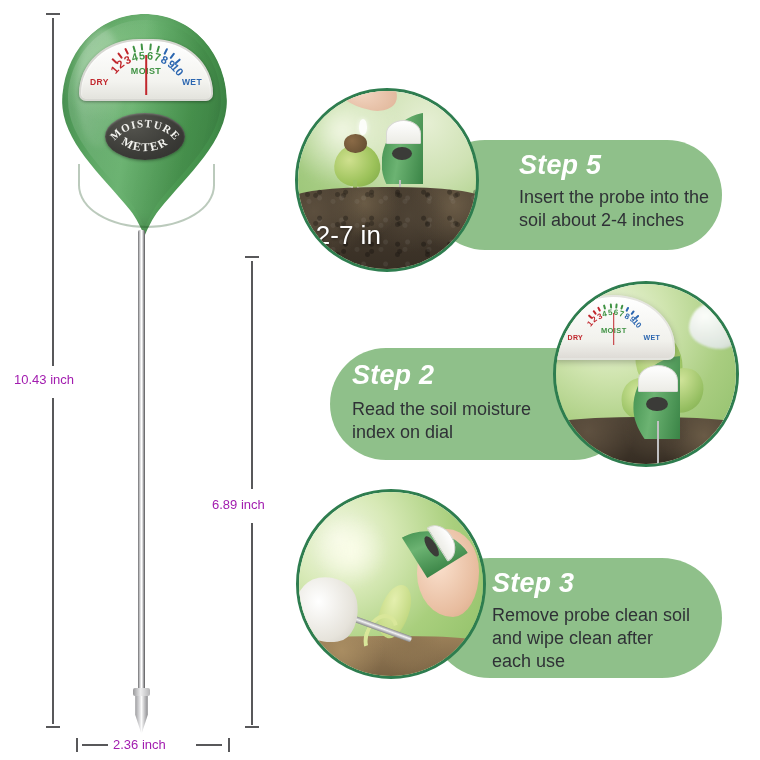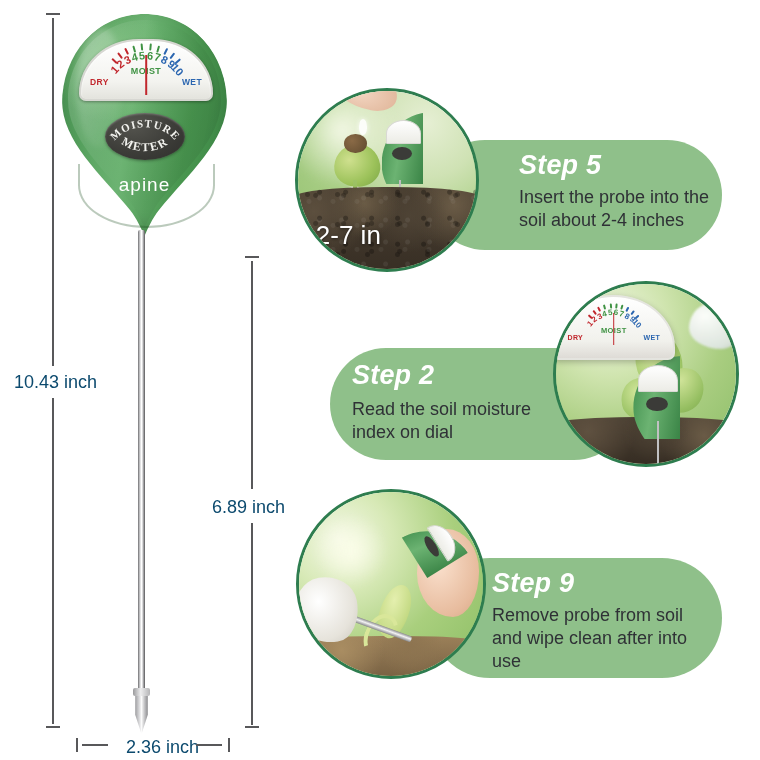--- a/index.html
+++ b/index.html
@@ -13,22 +13,22 @@
   .stage{position:absolute;left:0;top:0;width:760px;height:760px;}
 
   
   .dimline{position:absolute;background:#58585a;}
   .dim-v{width:2px;}
   .dim-h{height:2px;}
   .dim-cap-h{position:absolute;height:2px;width:14px;background:#58585a;}
   .dim-cap-v{position:absolute;width:2px;height:14px;background:#58585a;}
   .dimlabel{
     position:absolute;
-    font-size:18px;
-    color:#0c4a6e;
+    font-size:13px;
+    color:#a21caf;
     white-space:nowrap;
     font-family:"Liberation Sans", sans-serif;
   }
 
   
   #device{position:absolute;left:52px;top:8px;width:200px;height:740px;}
 
   .head{
     position:absolute;left:10px;top:6px;width:165px;height:222px;
   }
@@ -284,21 +284,21 @@
     <div class="dim-cap-h" style="left:245px;top:256px;"></div>
     <div class="dimline dim-v" style="left:251px;top:261px;height:228px;"></div>
     <div class="dimlabel" style="left:212px;top:497px;">6.89 inch</div>
     <div class="dimline dim-v" style="left:251px;top:523px;height:202px;"></div>
     <div class="dim-cap-h" style="left:245px;top:726px;"></div>
   </div>
 
   <div>
     <div class="dim-cap-v" style="left:76px;top:738px;"></div>
     <div class="dimline dim-h" style="left:82px;top:744px;width:26px;"></div>
-    <div class="dimlabel" style="left:126px;top:737px;">2.36 inch</div>
+    <div class="dimlabel" style="left:113px;top:737px;">2.36 inch</div>
     <div class="dimline dim-h" style="left:196px;top:744px;width:26px;"></div>
     <div class="dim-cap-v" style="left:228px;top:738px;"></div>
   </div>
 
   <div id="device">
 
     <div class="head">
       <div class="head-body"></div>
       <div class="head-rim"></div>
       <div class="head-hl"></div>
@@ -343,21 +343,20 @@
           </defs>
           <text font-family="Liberation Serif, serif" font-size="11" font-weight="700" fill="#f2f2ee" letter-spacing="1.1">
             <textPath href="#arcTop" startOffset="50%" text-anchor="middle" id="badge-l1">MOISTURE</textPath>
           </text>
           <text font-family="Liberation Serif, serif" font-size="12" font-weight="700" fill="#f2f2ee" letter-spacing="1.4">
             <textPath href="#arcBot" startOffset="50%" text-anchor="middle" id="badge-l2">METER</textPath>
           </text>
         </svg>
       </div>
 
-      <div class="brand">apine</div>
     </div>
 
     <div class="probe"></div>
     <div class="tip">
       <div class="tip-body"></div>
       <div class="tip-collar"></div>
     </div>
   </div>
 
   <div>
@@ -437,22 +436,22 @@
           <div class="dial-word" style="left:50%;top:47%;transform:translateX(-50%);color:#3f9243;font-size:7.5px;">MOIST</div>
           <div class="dial-word" style="right:11%;top:60%;color:#2b66b0;font-size:7px;">WET</div>
           <div style="position:absolute;left:50%;top:26%;width:1.6px;height:52%;background:#c1272d;transform:translateX(-50%);"></div>
         </div>
       </div>
     </div>
   </div>
 
   <div>
     <div class="pill" style="left:430px;top:558px;width:292px;height:120px;"></div>
-    <div class="step-title" style="left:492px;top:568px;">Step 9</div>
-    <div class="step-body" style="left:492px;top:604px;width:205px;">Remove probe from soil and wipe clean after into use</div>
+    <div class="step-title" style="left:492px;top:568px;">Step 3</div>
+    <div class="step-body" style="left:492px;top:604px;width:205px;">Remove probe clean soil and wipe clean after each use</div>
 
     <div class="photo" style="left:296px;top:489px;width:184px;height:184px;border:3px solid #2e7d4f;">
       <div class="photo-inner">
         <div class="p3-bg"></div>
         <div class="p3-bokeh"></div>
         <div class="p3-soil"></div>
         <div class="p3-sprout"></div>
         <div class="p3-sprout2"></div>
         <div class="p3-hand"></div>
         <div class="mini p3-meter">

